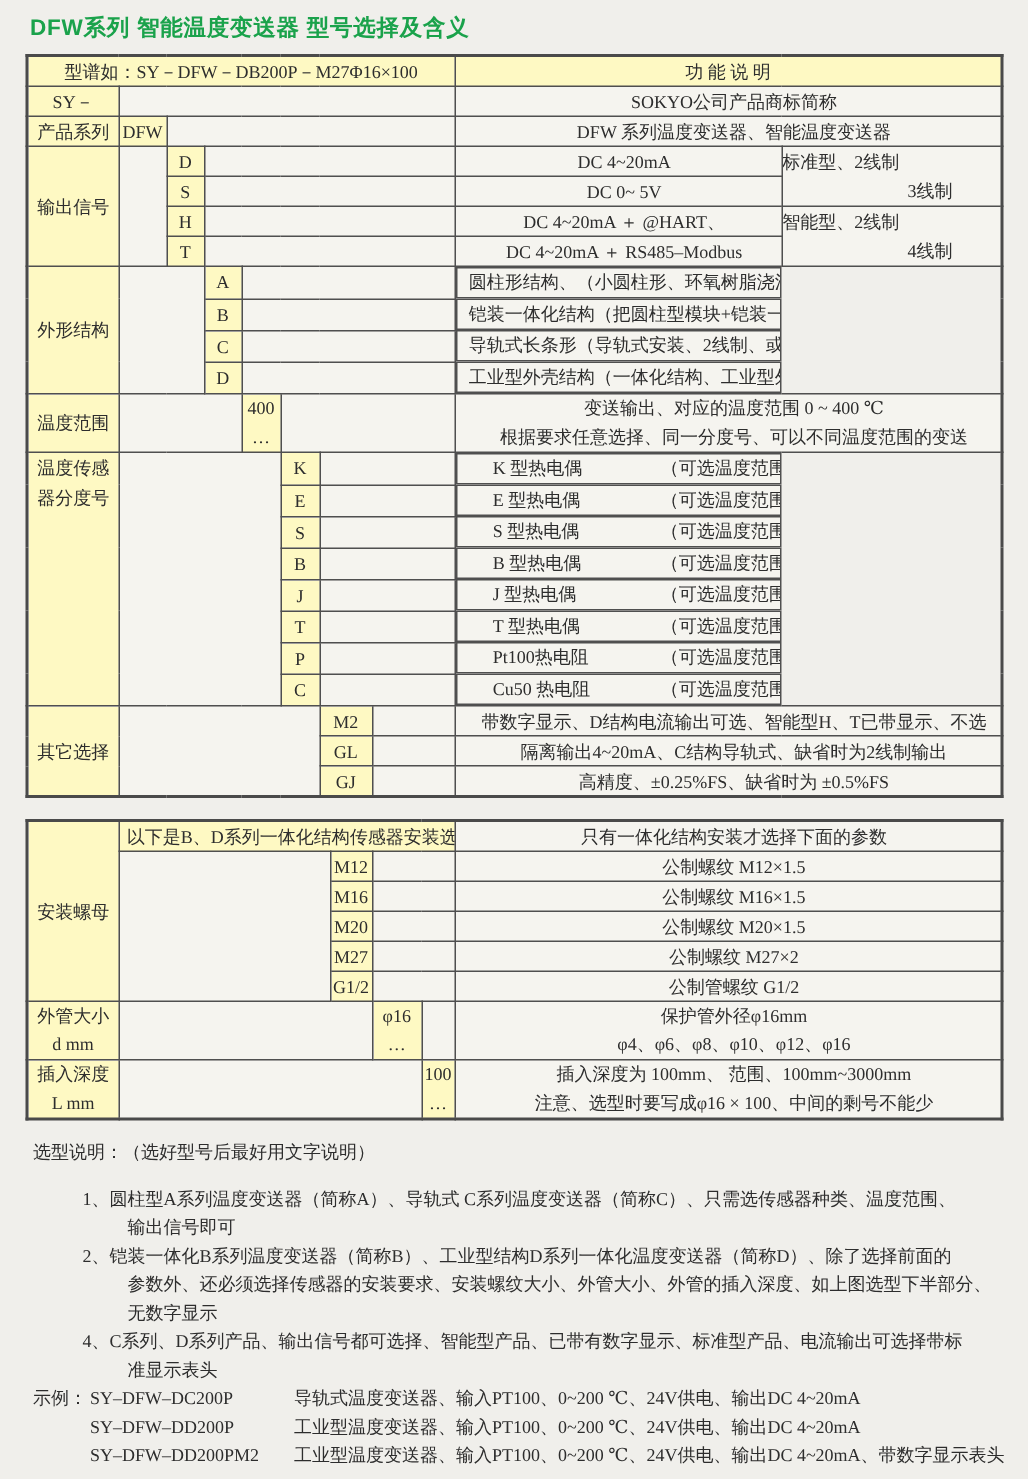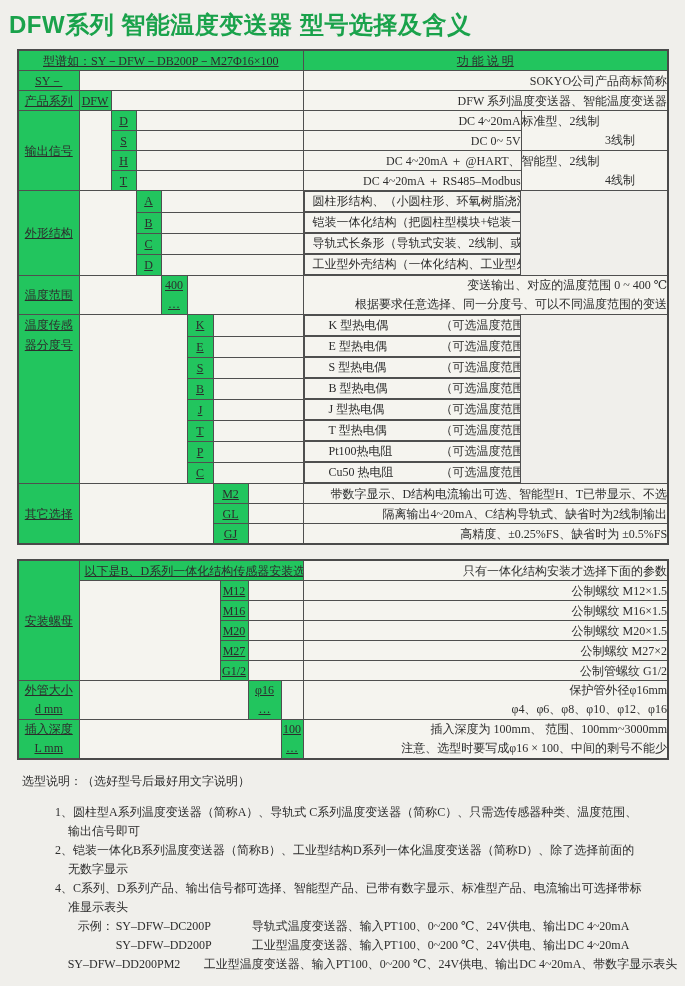--- a/index.html
+++ b/index.html
@@ -5,65 +5,65 @@
   html,body{margin:0;padding:0;}
   body{
     width:685px;height:986px;
     background:#f0efeb;
     font-family:"Liberation Serif","DejaVu Serif",serif;
     color:#2d2d2d;
     position:relative;
     overflow:hidden;
   }
   .page-title{
-    margin:9px 0 8px 9px;
+    margin:9px 0 8px 20px;
     font-family:"Liberation Sans","DejaVu Sans",sans-serif;
     font-weight:bold;
-    font-size:24px;
+    font-size:15px;
     color:#1aa24b;
     letter-spacing:0.5px;
   }
   table{
     border-collapse:collapse;
     table-layout:fixed;
     margin-left:17px;
     width:650px;
     border:2px solid #4a4a4a;
   }
   td{
     border:1px solid #4f4f4f;
     font-size:12px;
     line-height:18px;
     height:19px;
     padding:0;
     overflow:hidden;
     white-space:nowrap;
     vertical-align:middle;
   }
-  .g{background:#22c55e;text-decoration:underline;}
+  .g{background:#fef9c3;}
   .w{background:#f5f4ef;}
   .c{text-align:center;}
-  .d{text-align:right;padding-left:8px;}
+  .d{text-align:center;padding-left:8px;}
   .two{height:38px;}
   .two div{line-height:19px;}
   .fx{display:flex;justify-content:space-between;padding:0 8px;}
   .fx2{display:flex;padding-left:24px;}
   .fx2 .nm{flex:0 0 112px;}
   .tnote div{line-height:19px;}
   .tnote .l1{text-align:left;}
   .tnote .l2{text-align:right;padding-right:32px;}
   .senslab{vertical-align:top;}
   .senslab div{line-height:20px;text-align:center;}
   .gap{height:14px;}
   .notes{margin:12px 0 0 22px;font-size:12px;line-height:19px;}
   .notes .nt{margin-bottom:12px;}
   .ni{margin-left:33px;}
-  .ni .l2{margin-left:13px;}
+  .ni .l2{margin-left:30px;}
   .examples{margin-top:0;}
-  .exrow{display:flex;justify-content:center;}
+  .exrow{display:flex;}
   .exlab{flex:0 0 38px;}
   .exind{flex:0 0 38px;}
   .model{display:inline-block;min-width:132px;padding-right:4px;}
 </style>
 </head>
 <body>
 
 <div class="page-title">DFW系列 智能温度变送器 型号选择及含义</div>
 
 <table>
@@ -351,20 +351,21 @@
 
 <div class="notes">
   <div class="nt">选型说明：（选好型号后最好用文字说明）</div>
 
   <div class="ni">
     <div class="l1">1、圆柱型A系列温度变送器（简称A）、导轨式 C系列温度变送器（简称C）、只需选传感器种类、温度范围、</div>
     <div class="l2">输出信号即可</div>
   </div>
   <div class="ni">
     <div class="l1">2、铠装一体化B系列温度变送器（简称B）、工业型结构D系列一体化温度变送器（简称D）、除了选择前面的</div>
+    <div class="l2">参数外、还必须选择传感器的安装要求、安装螺纹大小、外管大小、外管的插入深度、如上图选型下半部分、</div>
   </div>
   <div class="ni">
     <div class="l2">无数字显示</div>
   </div>
   <div class="ni">
     <div class="l1">4、C系列、D系列产品、输出信号都可选择、智能型产品、已带有数字显示、标准型产品、电流输出可选择带标</div>
     <div class="l2">准显示表头</div>
   </div>
 
   <div class="examples">

